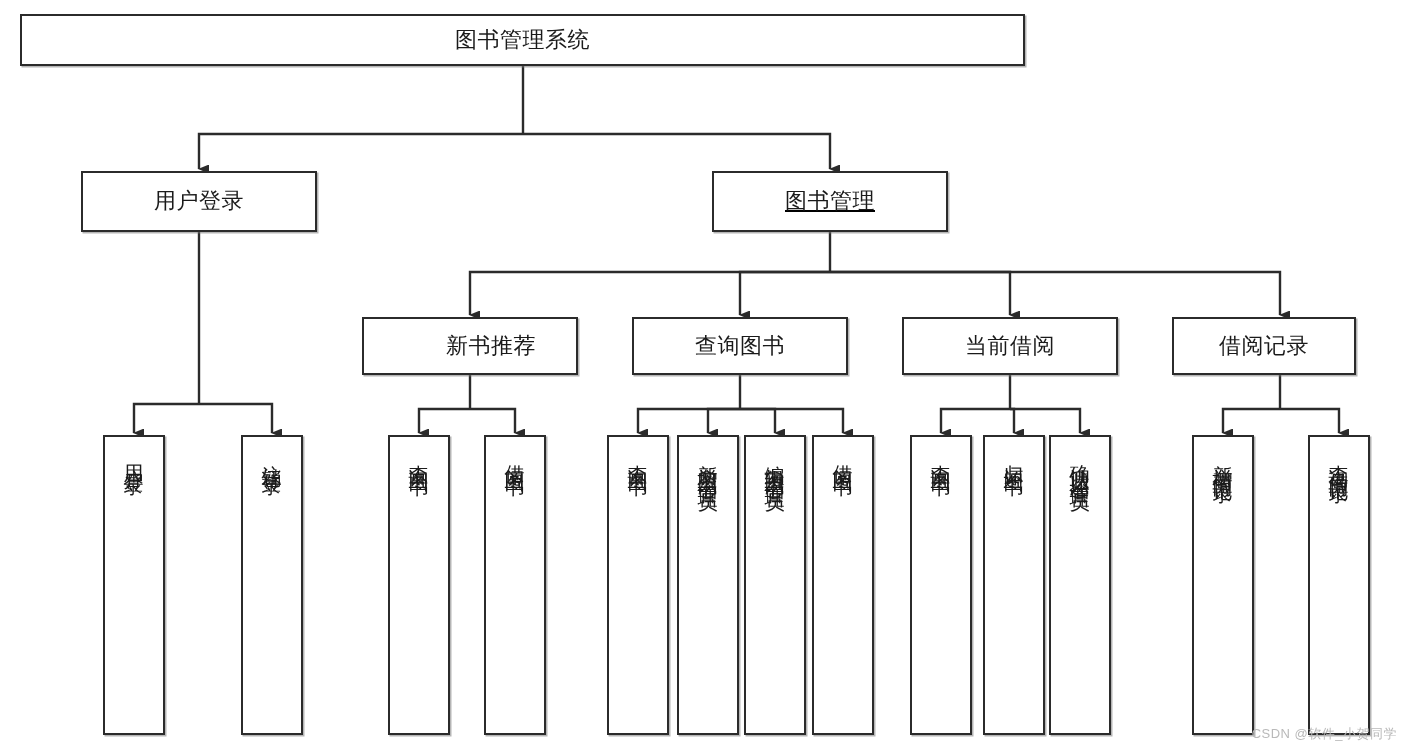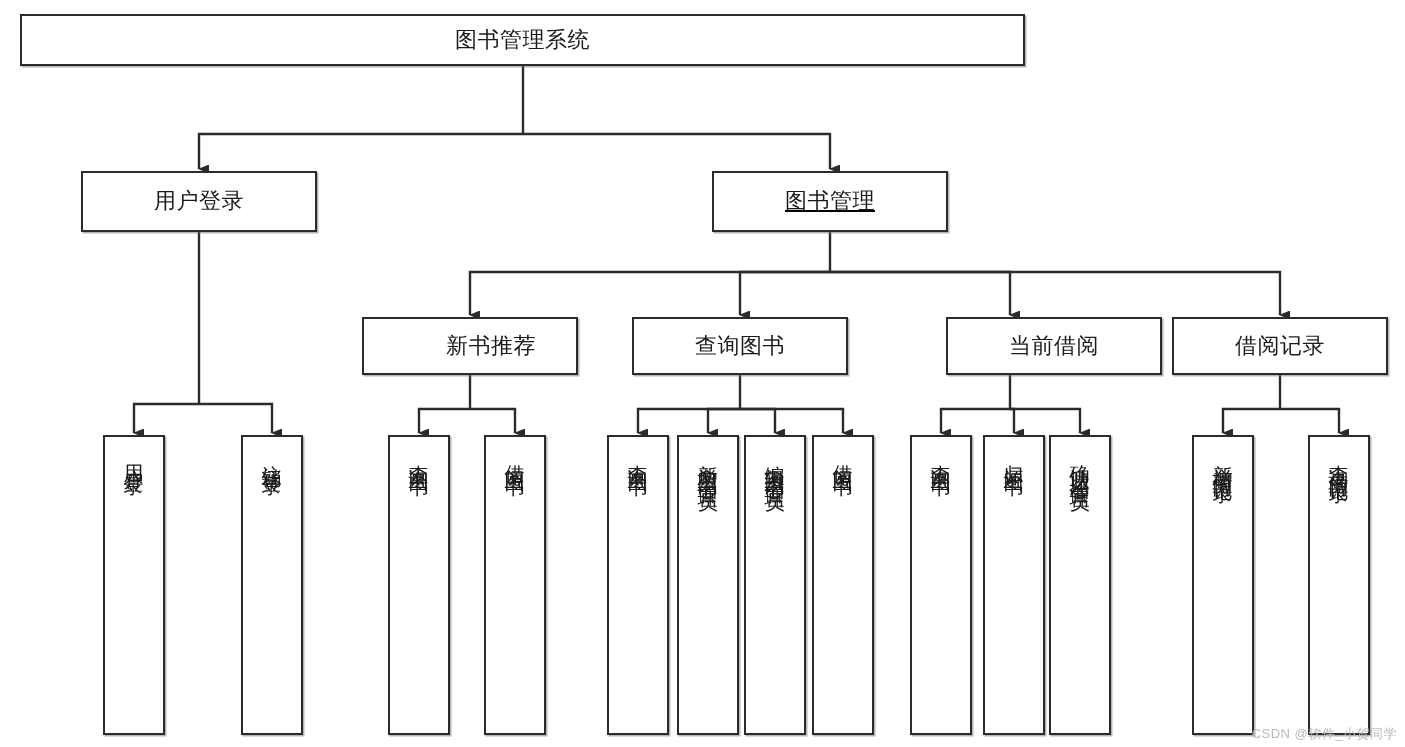--- a/index.html
+++ b/index.html
@@ -115,24 +115,24 @@
       </div>
       <div class="node-box" style="left: 712px; top: 171px; width: 236px; height: 61px; text-decoration: underline;">
         <span class="node-label">图书管理</span>
       </div>
       <div class="node-box" style="left: 362px; top: 317px; width: 216px; height: 58px; padding-left: 42px;">
         <span class="node-label">新书推荐</span>
       </div>
       <div class="node-box" style="left: 632px; top: 317px; width: 216px; height: 58px;">
         <span class="node-label">查询图书</span>
       </div>
-      <div class="node-box" style="left: 902px; top: 317px; width: 216px; height: 58px; margin-left: 44px;">
+      <div class="node-box" style="left: 902px; top: 317px; width: 216px; height: 58px;">
         <span class="node-label">当前借阅</span>
       </div>
-      <div class="node-box" style="left: 1172px; top: 317px; width: 216px; height: 58px;">
+      <div class="node-box" style="left: 1172px; top: 317px; width: 184px; height: 58px;">
         <span class="node-label">借阅记录</span>
       </div>
       <div class="node-box vertical" style="left: 103px; top: 435px; width: 62px; height: 300px;">
         <span class="node-label">用户登录</span>
       </div>
       <div class="node-box vertical" style="left: 241px; top: 435px; width: 62px; height: 300px;">
         <span class="node-label">注销登录</span>
       </div>
       <div class="node-box vertical" style="left: 388px; top: 435px; width: 62px; height: 300px;">
         <span class="node-label">查询图书</span>

